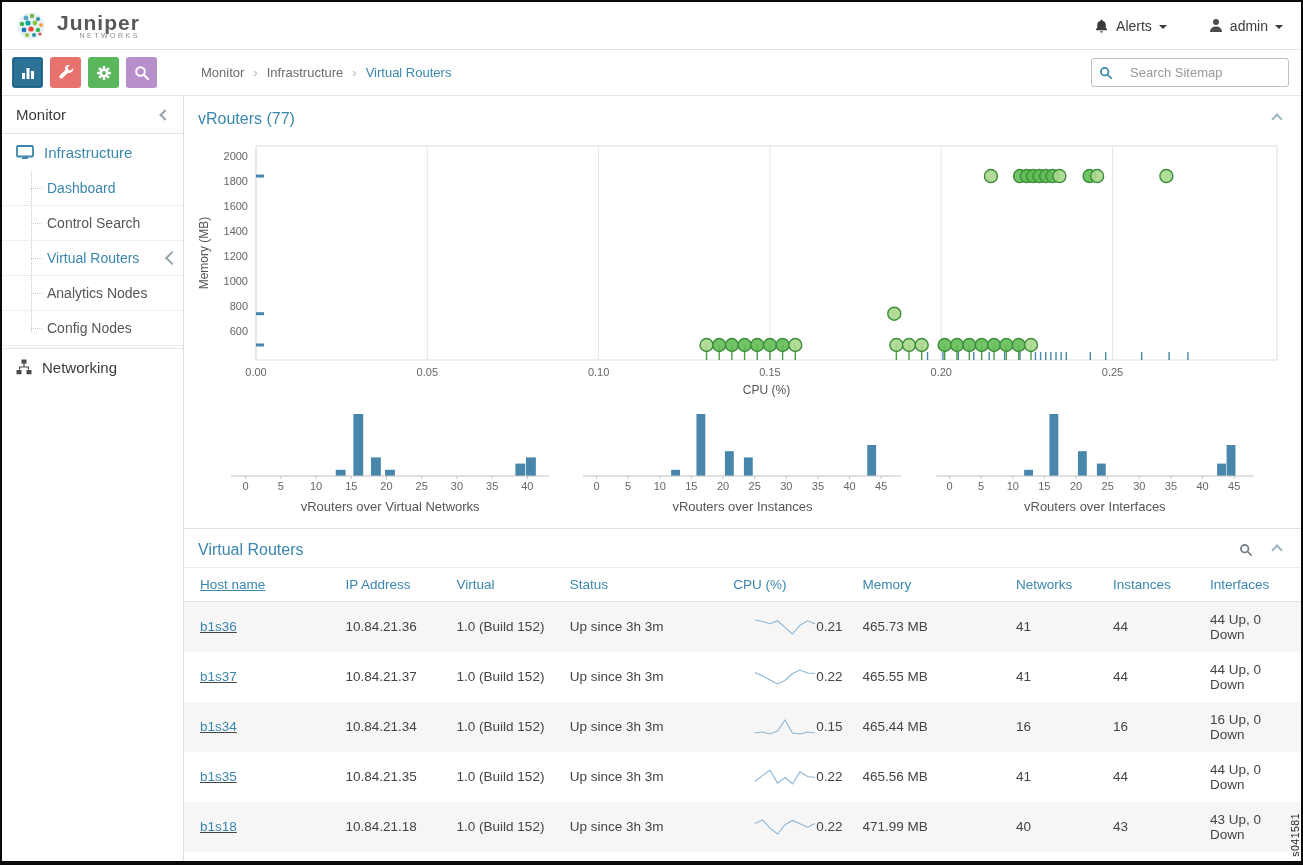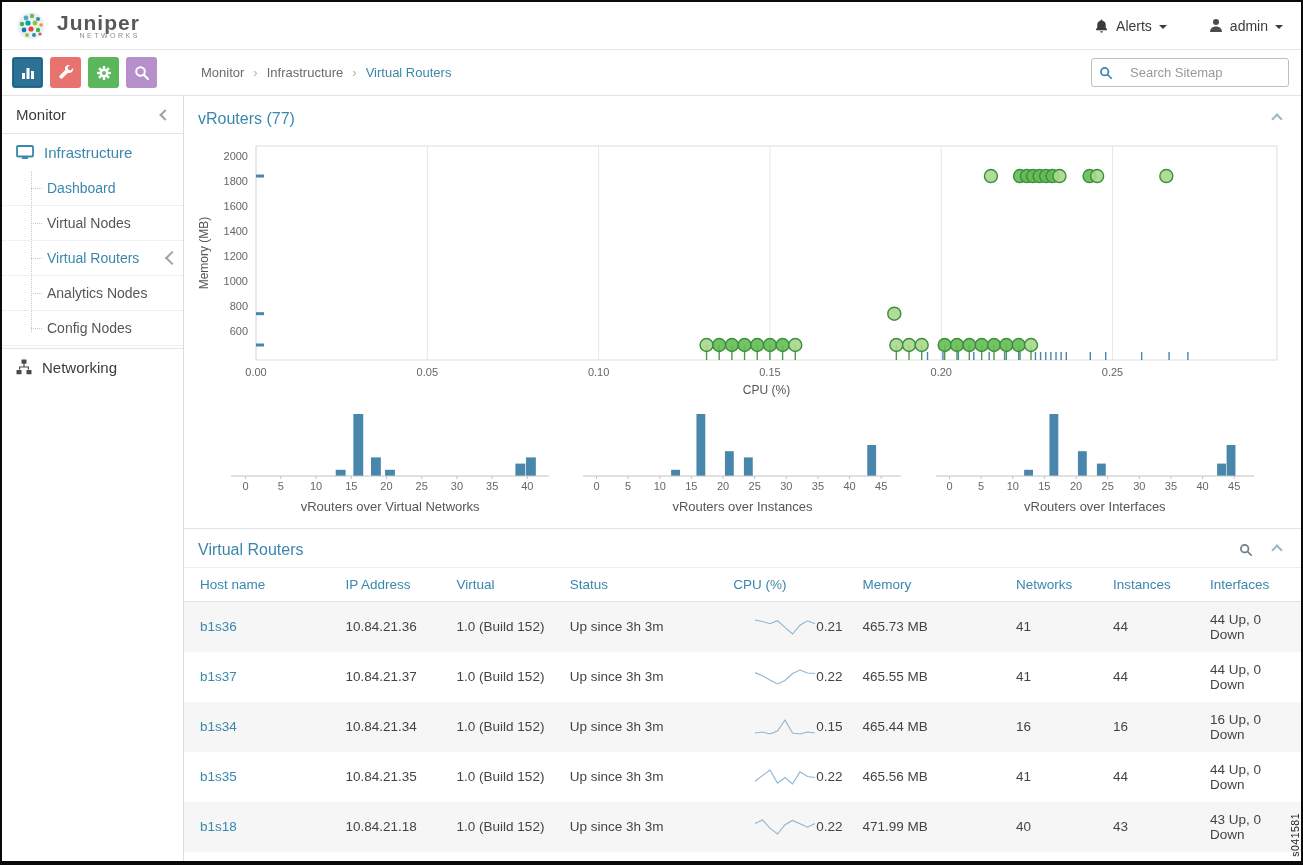--- a/index.html
+++ b/index.html
@@ -58,21 +58,21 @@
   .tick{font-size:11px;fill:#666;font-family:"Liberation Sans",sans-serif;}
   .axis-label{font-size:12px;fill:#555;font-family:"Liberation Sans",sans-serif;}
   .mini-charts{display:flex;justify-content:space-around;padding:6px 30px 4px;}
   .mini{display:flex;flex-direction:column;align-items:center;}
   .mini-title{font-size:13px;color:#565656;margin-top:3px;}
 
   .table-section{border-top:1px solid #e2e2e2;margin-top:10px;}
   .table-section .section-header{padding:12px 20px 8px 14px;border-bottom:1px solid #ececec;}
   table{width:100%;border-collapse:collapse;font-size:13.5px;table-layout:fixed;}
   thead th{text-align:left;font-weight:normal;color:#3a87ad;padding:9px 10px;border-bottom:1px solid #e2e2e2;font-size:13.5px;cursor:pointer;}
-  th:nth-child(1),td:nth-child(1){width:150px;padding-left:16px;}
+  th:nth-child(1),td:nth-child(1){width:150px;padding-left:16px;text-decoration:underline;}
   th:nth-child(2),td:nth-child(2){width:110px;}
   th:nth-child(3),td:nth-child(3){width:112px;}
   th:nth-child(4),td:nth-child(4){width:162px;}
   th:nth-child(5),td:nth-child(5){width:128px;}
   th:nth-child(6),td:nth-child(6){width:152px;}
   th:nth-child(7),td:nth-child(7){width:96px;}
   th:nth-child(8),td:nth-child(8){width:96px;}
   th:nth-child(9),td:nth-child(9){width:100px;}
   tbody tr:nth-child(odd){background:#f6f6f6;}
   tbody td{padding:8px 10px;height:50px;vertical-align:middle;color:#444;}
@@ -191,21 +191,21 @@
           <rect x="1" y="1" width="16" height="10.5" rx="1" fill="none" stroke="#3a87ad" stroke-width="1.8"></rect>
           <path d="M7 11.5L5.6 14h6.8L11 11.5z" fill="#3a87ad"></path>
         </svg>
         <span>Infrastructure</span>
       </div>
       <div class="children">
         <div class="child link">
           <span>Dashboard</span>
         </div>
         <div class="child">
-          <span>Virtual Nodes</span>
+          <span>Control Search</span>
         </div>
         <div class="child link selected">
           <span>Virtual Routers</span>
           <span class="chev left sel-marker"></span>
         </div>
         <div class="child">
           <span>Analytics Nodes</span>
         </div>
         <div class="child">
           <span>Config Nodes</span>

